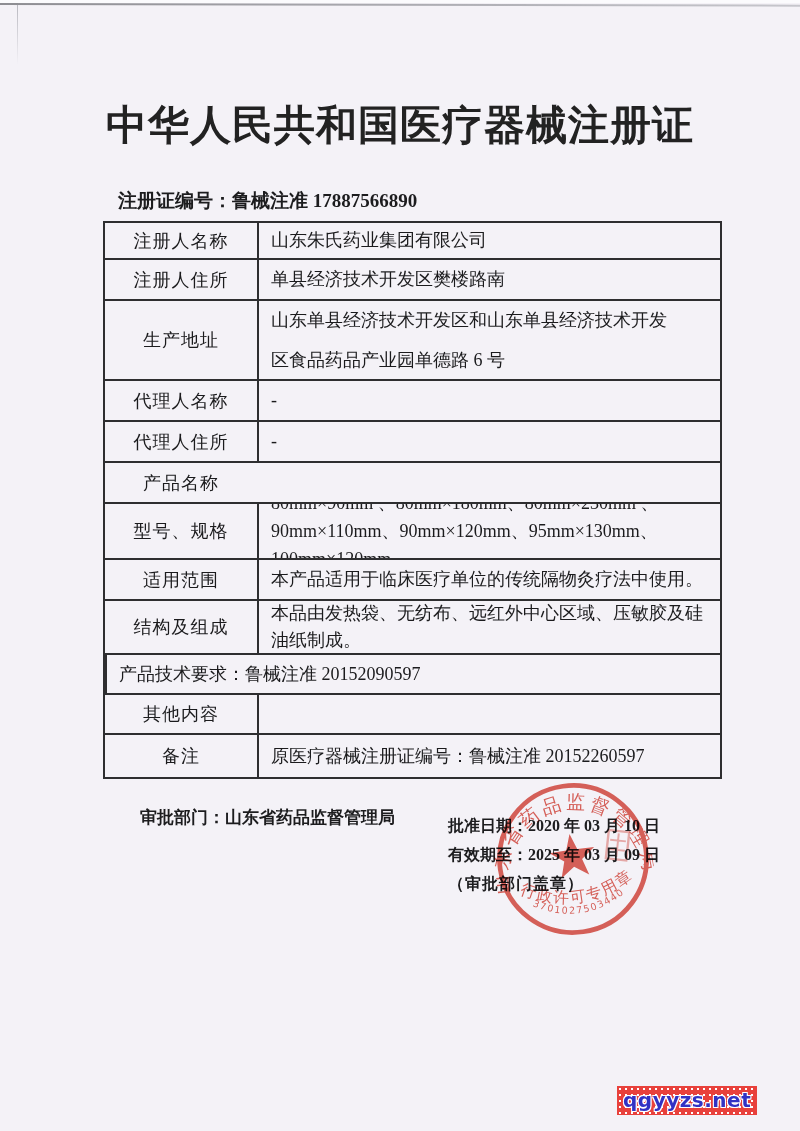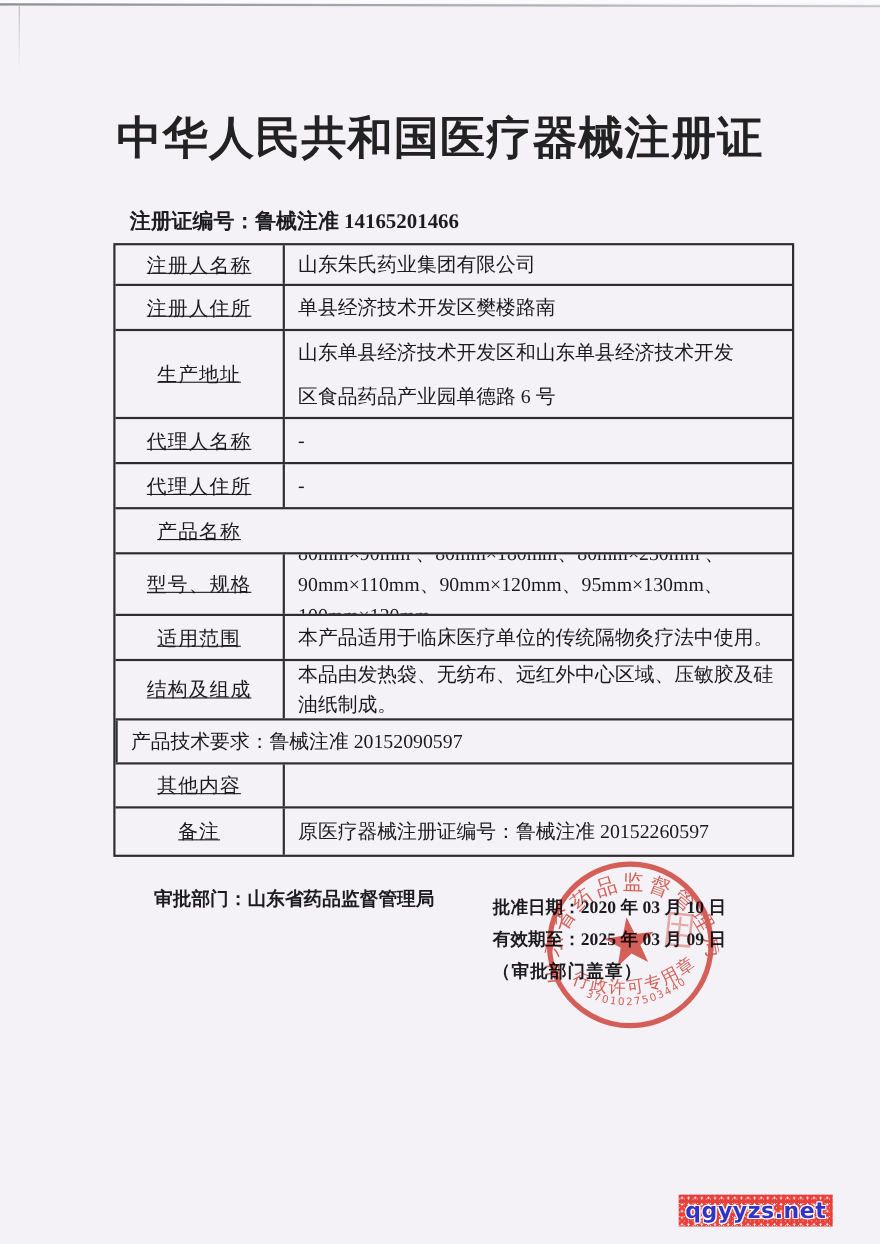--- a/index.html
+++ b/index.html
@@ -23,21 +23,21 @@
   }
   .cert-line{position:absolute;top:188px;left:118px;font-size:19px;font-weight:600;color:#1c1c1e;}
 
   .cert-table{
     position:absolute;left:103px;top:221px;width:619px;box-sizing:border-box;
     border:2.5px solid #2e2e30;background:rgba(255,255,255,0.0);
   }
   .tr{display:flex;box-sizing:border-box;border-bottom:2px solid #2e2e30;}
   .tr:last-child{border-bottom:none;}
   .th{width:152px;flex:0 0 152px;display:flex;align-items:center;justify-content:center;
-    font-size:18px;letter-spacing:1px;color:#1b1b1d;text-align:left;box-sizing:border-box;text-decoration:underline;}
+    font-size:18px;letter-spacing:1px;color:#1b1b1d;text-align:left;box-sizing:border-box;}
   .td{flex:1;display:flex;align-items:center;border-left:2px solid #2e2e30;
     padding:0 16px 0 12px;font-size:18px;line-height:1.5;color:#1b1b1d;box-sizing:border-box;overflow:hidden;}
   .h37{height:37px}.h39{height:41px}.h80{height:80px}.h41{height:41px}
   .h56{height:56px}.h54{height:54px}.h40{height:40px}.h42{height:42px}
   .v-loose .td{line-height:40px;padding-right:42px;}
   .v-mid .td{line-height:28px;}
   .v-mid2 .td{line-height:27px;}
 
   .footer-left{position:absolute;left:140px;top:806px;font-size:17px;font-weight:600;color:#1c1c1e;}
   .footer-right{position:absolute;left:448px;top:801px;font-size:16px;font-weight:600;color:#1c1c1e;margin-top:10px;}
@@ -62,21 +62,21 @@
 </style>
 </head>
 <body>
 
 <div class="scan-strip"></div>
 <div class="scan-edge"></div>
 <div class="scan-edge-left"></div>
 
 <div class="title">中华人民共和国医疗器械注册证</div>
 
-<div class="cert-line"><span>注册证编号：</span><span>鲁械注准 14165201466</span></div>
+<div class="cert-line"><span>注册证编号：</span><span>鲁械注准 17887566890</span></div>
 
 <div class="cert-table">
   <div class="tr h37">
     <div class="th">注册人名称</div>
     <div class="td">山东朱氏药业集团有限公司</div>
   </div>
   <div class="tr h39">
     <div class="th">注册人住所</div>
     <div class="td">单县经济技术开发区樊楼路南</div>
   </div>

